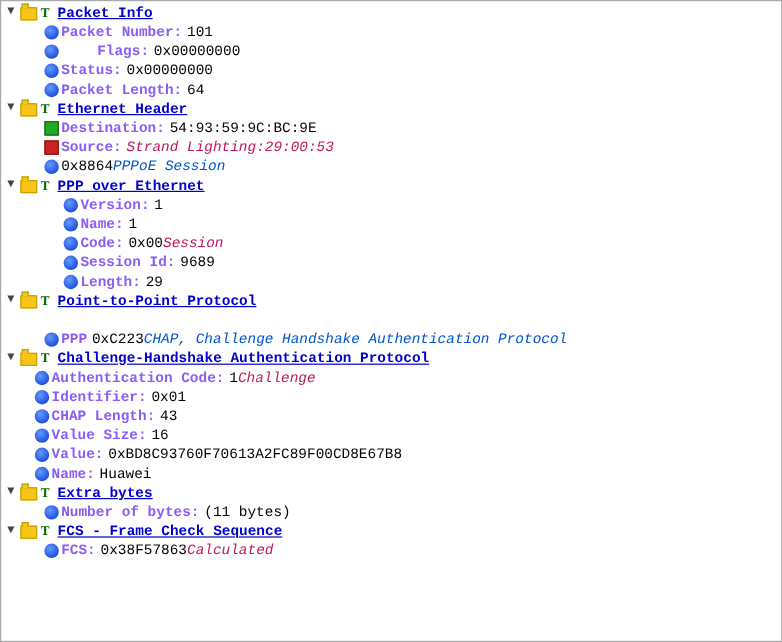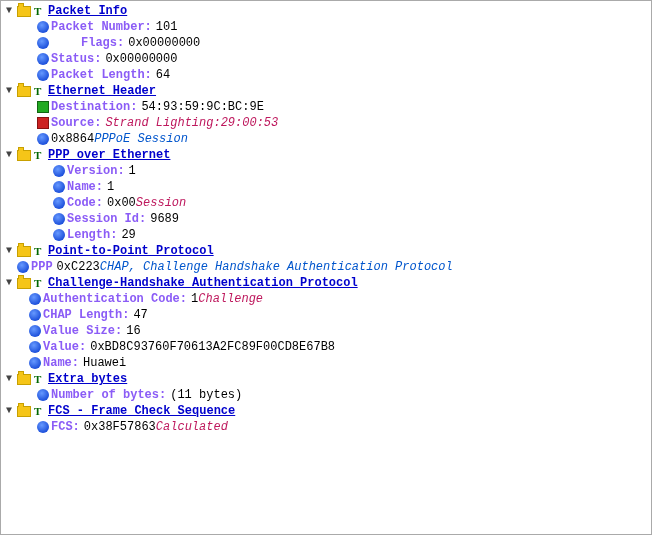--- a/index.html
+++ b/index.html
@@ -177,21 +177,21 @@
       </div>
     </div>
     <div class="section-header">
       <span class="tree-toggle">▼</span>
       <span style="display: inline-block; width: 14px; height: 11px; background: rgb(245, 197, 24); border: 1px solid rgb(200, 160, 0); margin: 0px 2px; flex-shrink: 0; position: relative; vertical-align: middle;">
         <span style="position: absolute; top: -4px; left: 0px; width: 6px; height: 4px; background: rgb(245, 197, 24); border-top: 1px solid rgb(200, 160, 0); border-right: 1px solid rgb(200, 160, 0); border-left: 1px solid rgb(200, 160, 0); border-image: initial; border-bottom: none;"></span>
       </span>
       <span style="display: inline-block; width: 13px; height: 13px; color: rgb(0, 102, 0); font-weight: bold; font-size: 11px; margin: 0px 1px; flex-shrink: 0; font-family: serif; vertical-align: middle;">T</span>
       <span class="section-title-link">Point-to-Point Protocol</span>
     </div>
-    <div style="padding-left: 12px;">
+    <div style="padding-left: 32px; margin-top: 16px;">
       <div class="row">
         <span class="icon-blue-circle"></span>
         <span class="label-blue" style="margin-right: 4px;">PPP</span>
         <span>0xC223</span>
         <span class="value-blue-italic">  CHAP, Challenge Handshake Authentication Protocol</span>
       </div>
     </div>
     <div class="section-header">
       <span class="tree-toggle">▼</span>
       <span style="display: inline-block; width: 14px; height: 11px; background: rgb(245, 197, 24); border: 1px solid rgb(200, 160, 0); margin: 0px 2px; flex-shrink: 0; position: relative; vertical-align: middle;">
@@ -202,22 +202,27 @@
     </div>
     <div style="padding-left: 24px;">
       <div class="row">
         <span class="icon-blue-circle"></span>
         <span class="label-blue" style="margin-right: 4px;">Authentication Code:</span>
         <span>1</span>
         <span class="value-olive">  Challenge</span>
       </div>
       <div class="row">
         <span class="icon-blue-circle"></span>
+        <span class="label-blue" style="margin-right: 4px;">Identifier:</span>
+        <span>0x01</span>
+      </div>
+      <div class="row">
+        <span class="icon-blue-circle"></span>
         <span class="label-blue" style="margin-right: 4px;">CHAP Length:</span>
-        <span>47</span>
+        <span>43</span>
       </div>
       <div class="row">
         <span class="icon-blue-circle"></span>
         <span class="label-blue" style="margin-right: 4px;">Value Size:</span>
         <span>16</span>
       </div>
       <div class="row">
         <span class="icon-blue-circle"></span>
         <span class="label-blue" style="margin-right: 4px;">Value:</span>
         <span>0xBD8C93760F70613A2FC89F00CD8E67B8</span>

